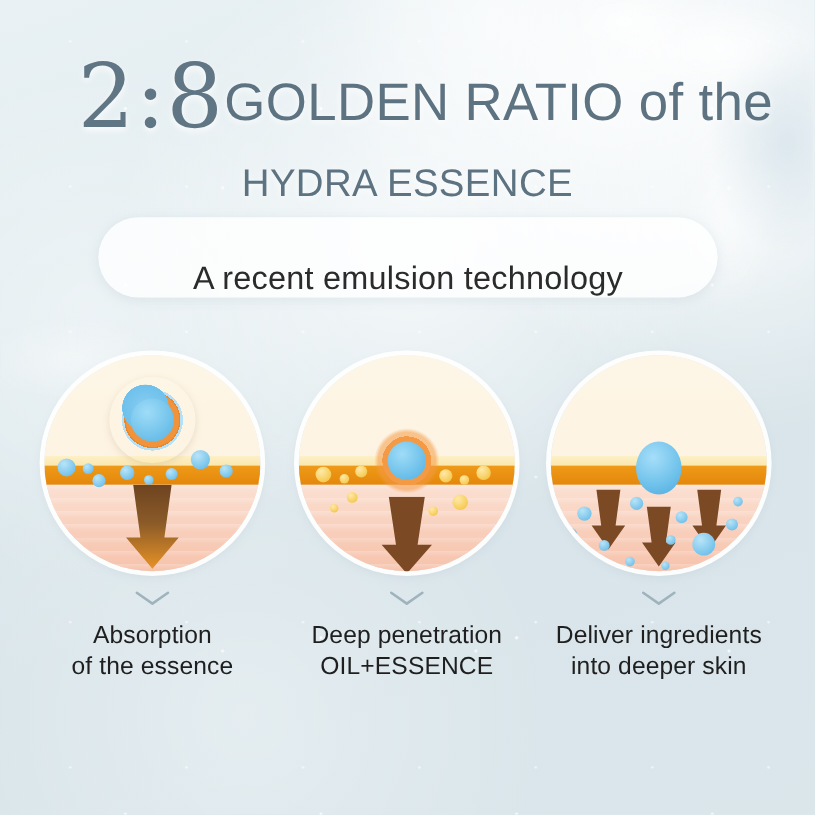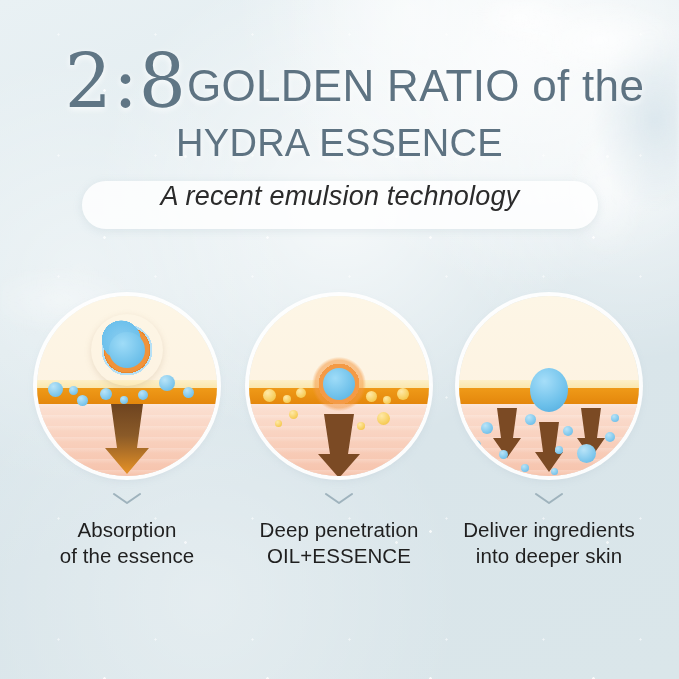--- a/index.html
+++ b/index.html
@@ -83,43 +83,42 @@
   .headline-main {
     font-family: "Liberation Sans", sans-serif;
     font-size: 44px;
     font-weight: 400;
     color: #5e7382;
     letter-spacing: 0.3px;
     text-shadow: 0 2px 6px rgba(255,255,255,0.85);
   }
   .headline-line2 {
     display: block;
-    margin-top: 6px;
-    font-family: "Liberation Sans", sans-serif;
-    font-size: 38px;
+    margin-top: 18px;
+    font-family: "Liberation Sans", sans-serif;
+    font-size: 32px;
     font-weight: 400;
     color: #5e7382;
     letter-spacing: 0.3px;
     text-shadow: 0 2px 6px rgba(255,255,255,0.85);
   }
 
   
   .subtitle-pill {
     position: absolute;
     left: 82px;
     top: 181px;
     width: 516px;
-    height: 48px;
+    height: 67px;
     border-radius: 34px;
     background: rgba(255,255,255,0.80);
     box-shadow: 0 2px 10px rgba(140,165,180,0.18);
     display: flex;
-    align-items: flex-start;
+    align-items: flex-end;
     justify-content: center;
-    font-style: italic;
   }
   .subtitle-text {
     font-family: "Liberation Sans", sans-serif;
     font-size: 27px;
     color: #2b2b2b;
     letter-spacing: 0.2px;
   }
 
   
   .panels {

